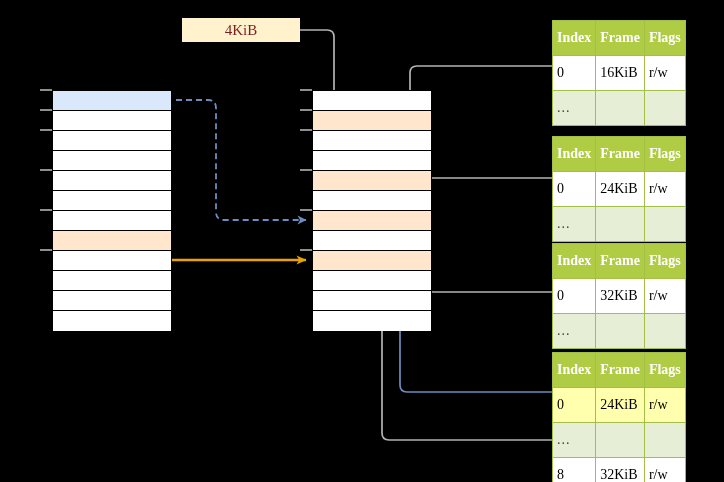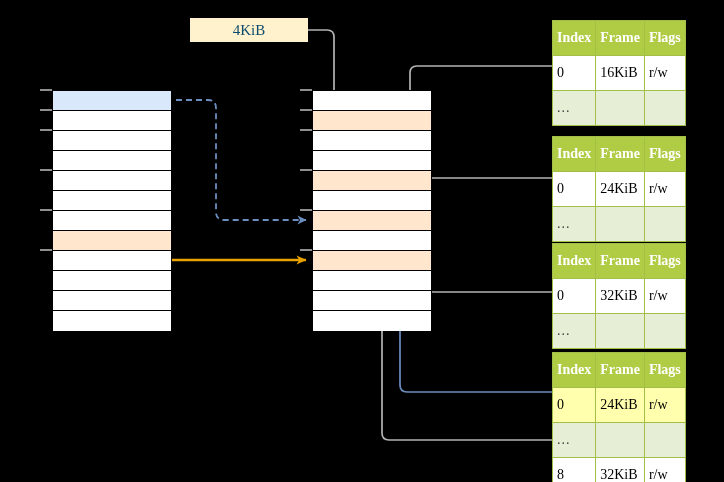--- a/index.html
+++ b/index.html
@@ -10,22 +10,22 @@
 
   
   .col{position:absolute;border:1px solid #000;box-sizing:border-box;}
   .cell{box-sizing:border-box;border-bottom:1px solid #000;background:#ffffff;}
   .cell:last-child{border-bottom:none;}
   .cell.blue{background:#dae8fc;}
   .cell.peach{background:#ffe6cc;}
 
   
   .labelbox{position:absolute;box-sizing:border-box;background:#fff2cc;
-            color:#0c4a6e;display:flex;align-items:center;justify-content:center;
-            font-size:15px;line-height:1;margin-left:8px;}
+            color:#7f1d1d;display:flex;align-items:center;justify-content:center;
+            font-size:15px;line-height:1;}
 
   
   .ptable{position:absolute;border-collapse:collapse;table-layout:fixed;
           background:#fff;border:1px solid #a2bf47;}
   .ptable th,.ptable td{border:1px solid #a2bf47;box-sizing:border-box;
       height:35px;padding:0 4px;font-size:14px;text-align:left;
       white-space:nowrap;overflow:hidden;font-weight:normal;color:#000;}
   .ptable th{background:#b0cb44;color:#ffffff;font-weight:bold;}
   .ptable td{background:#ffffff;}
   .ptable tr.ellip td{background:#e6eed5;color:#444;letter-spacing:1px;}

